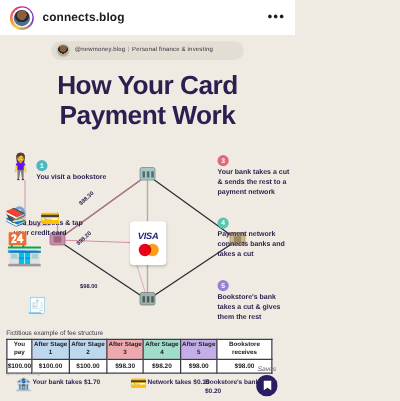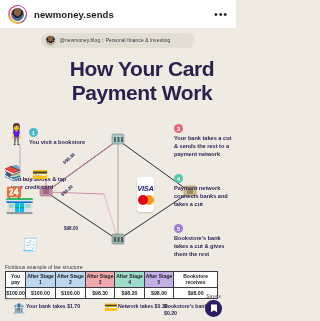--- a/index.html
+++ b/index.html
@@ -46,21 +46,21 @@
     background: radial-gradient(circle at 50% 30%, #8b5e3c 0 36%, #2b2b33 37% 54%, #b9a78f 55%);
     border: .5px solid #cfc7b8;
   }
   .byline-txt { margin-left: 4px; font-size: 4.8px; color: #32323c; letter-spacing: .15px; white-space: nowrap; }
   .byline-sep { margin: 0 2px; color: #9a948a; }
 
   
   .title {
     position: absolute; left: 0; top: 57px; width: 236px;
     text-align: center; color: #2a1f4e;
-    font-size: 21px; font-weight: 800; line-height: 1.16; letter-spacing: -.4px; margin-left: 24px;
+    font-size: 21px; font-weight: 800; line-height: 1.16; letter-spacing: -.4px;
   }
 
   
   .stage { position: absolute; left: 0; top: 120px; width: 236px; height: 145px; }
   .stage svg { position: absolute; left: 0; top: 0; }
 
   
   .step { position: absolute; width: 64px; }
   .step .num {
     width: 9px; height: 9px; border-radius: 50%;
@@ -71,24 +71,24 @@
   .step.right .num { margin-left: 0; }
 
   .s1 { left: 29px; top: 8px; }
   .s2 { left: 11px; top: 45px; }
   .s3 { left: 174px; top: 4px; width: 58px; }
   .s4 { left: 174px; top: 54px; width: 58px; }
   .s5 { left: 174px; top: 104px; width: 58px; }
 
   
   .card {
-    position: absolute; left: 104px; top: 57px; width: 17px; height: 35px;
+    position: absolute; left: 104px; top: 57px; width: 29px; height: 35px;
     background: #ffffff; border-radius: 3px;
     box-shadow: 0 1px 2px rgba(0,0,0,.16);
-    display: flex; flex-direction: column; align-items: center; justify-content: center; gap: 2px; margin-left: 33px;
+    display: flex; flex-direction: column; align-items: center; justify-content: center; gap: 2px;
   }
   .visa { font-size: 7.4px; font-weight: 800; font-style: italic; color: #1a1f71; letter-spacing: -.2px; }
   .mc { position: relative; width: 16px; height: 10px; }
   .mc i { position: absolute; top: 0; width: 10px; height: 10px; border-radius: 50%; display: block; }
   .mc .l { left: 0; background: #eb001b; }
   .mc .r { right: 0; background: #f79e1b; mix-blend-mode: multiply; }
 
   
   .price { position: absolute; font-size: 4.6px; font-weight: 700; color: #2a1f4e; white-space: nowrap; }
   .p100 { left: 14px; top: 87px; }
@@ -145,21 +145,21 @@
 <body>
 
 <div id="root">
 
   <div class="ig-header">
     <div class="ig-avatar-ring">
       <div class="ig-avatar-inner">
           <div class="ig-avatar-face"></div>
         </div>
     </div>
-    <div class="ig-handle">newmoney.sends</div>
+    <div class="ig-handle">connects.blog</div>
     <div class="ig-dots">•••</div>
   </div>
 
   <div class="byline">
     <div class="byline-av"></div>
     <div class="byline-txt">
       <span>@newmoney.blog</span><span class="byline-sep">|</span><span>Personal finance &amp; investing</span>
     </div>
   </div>
 

